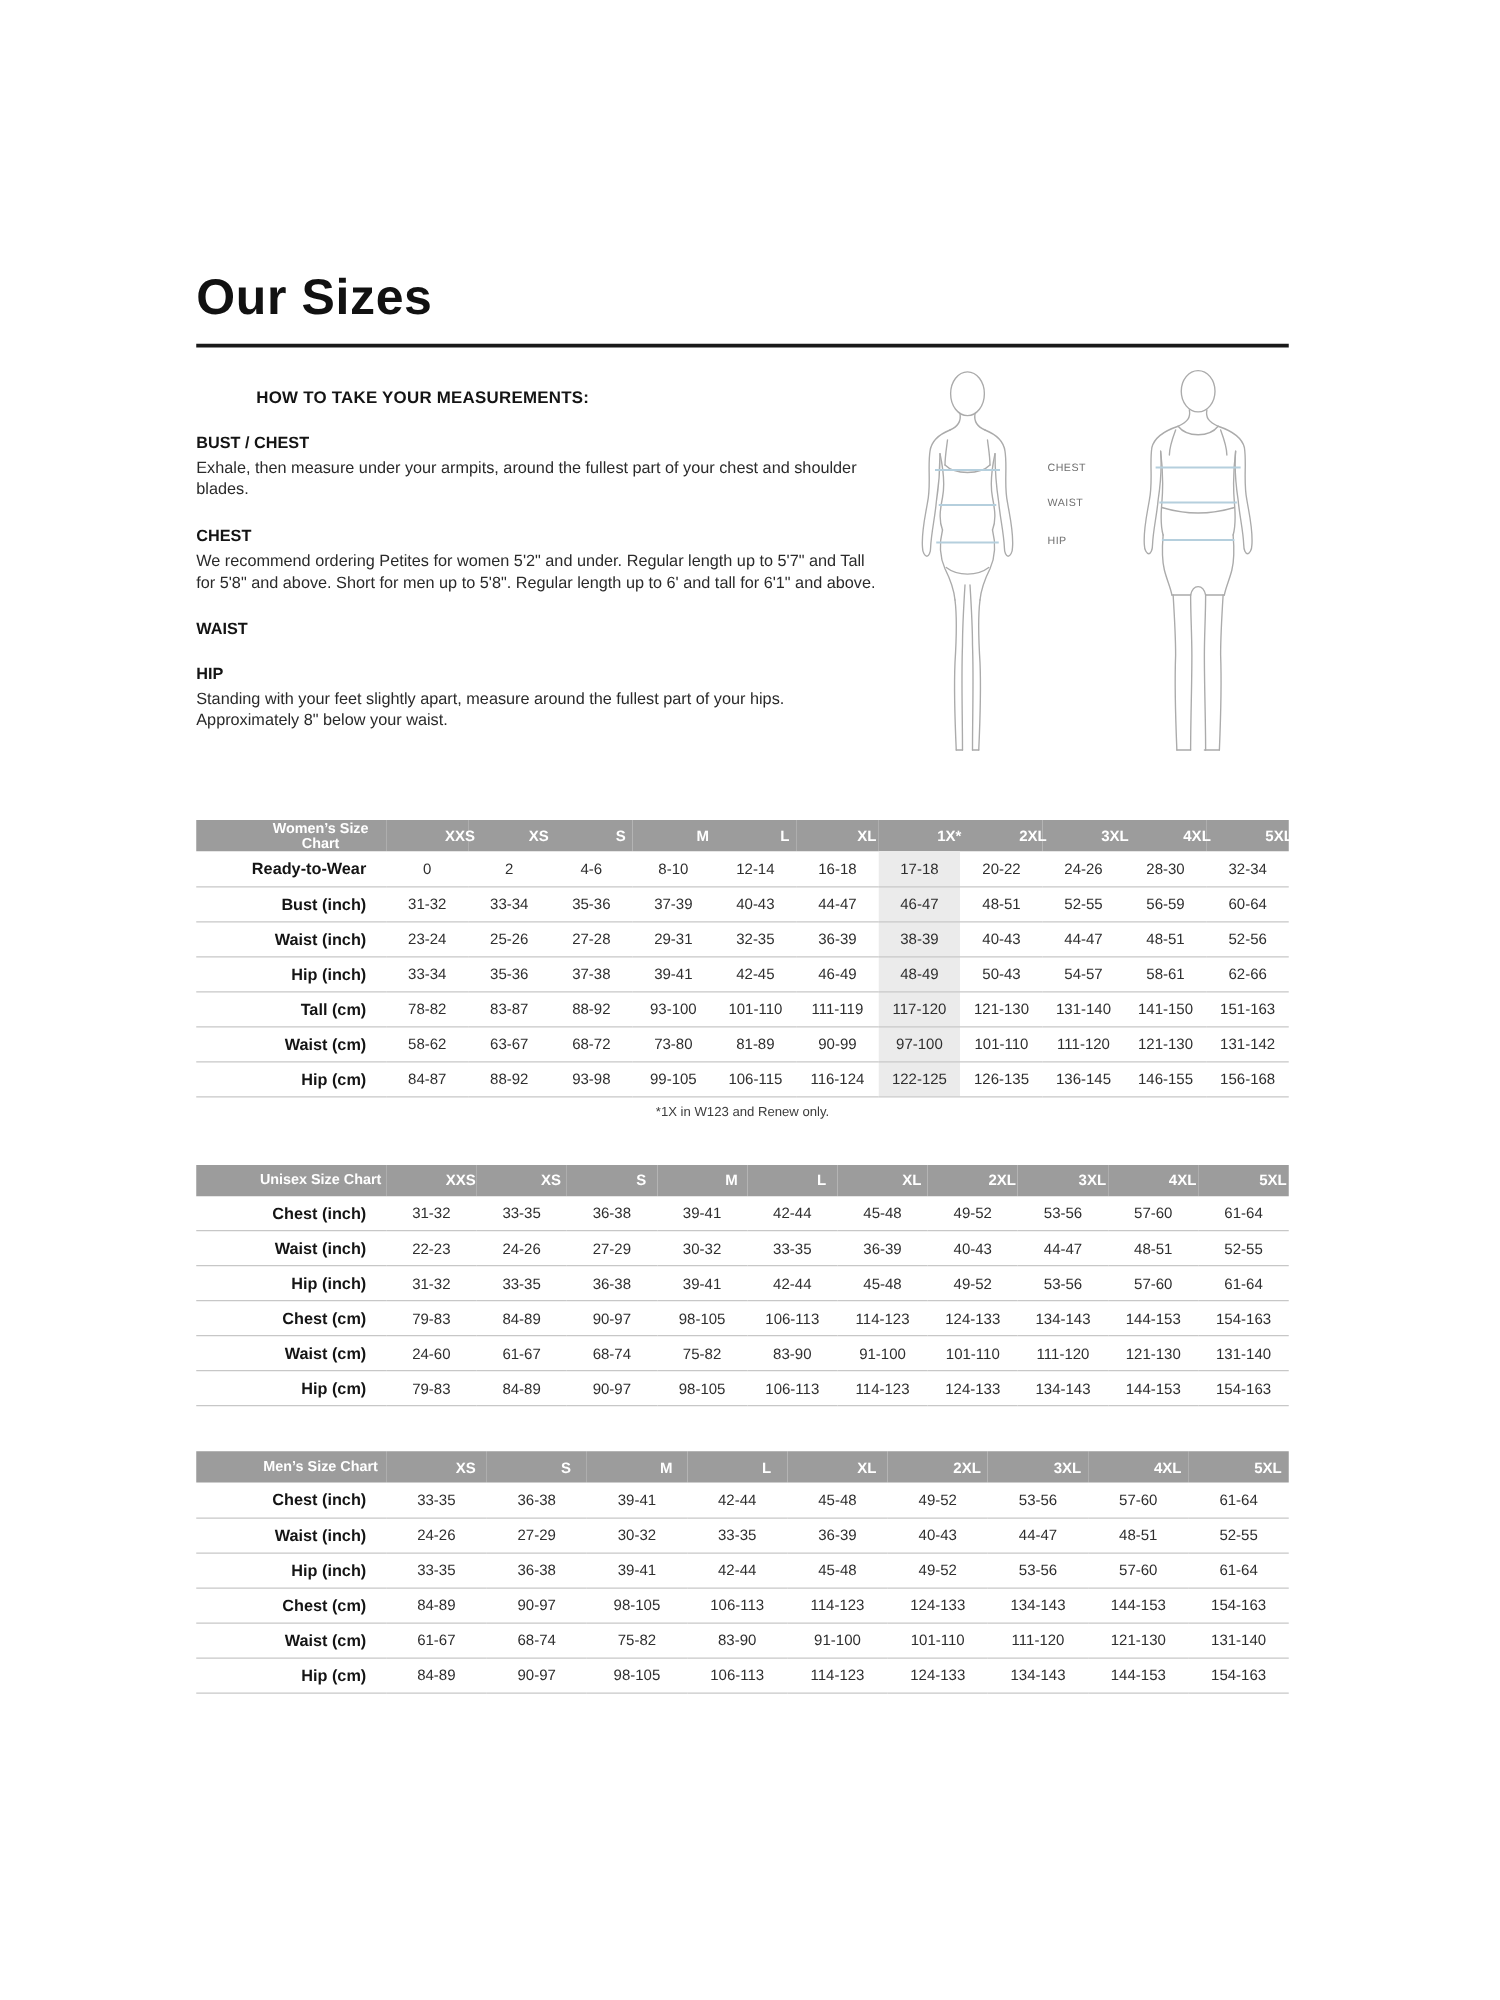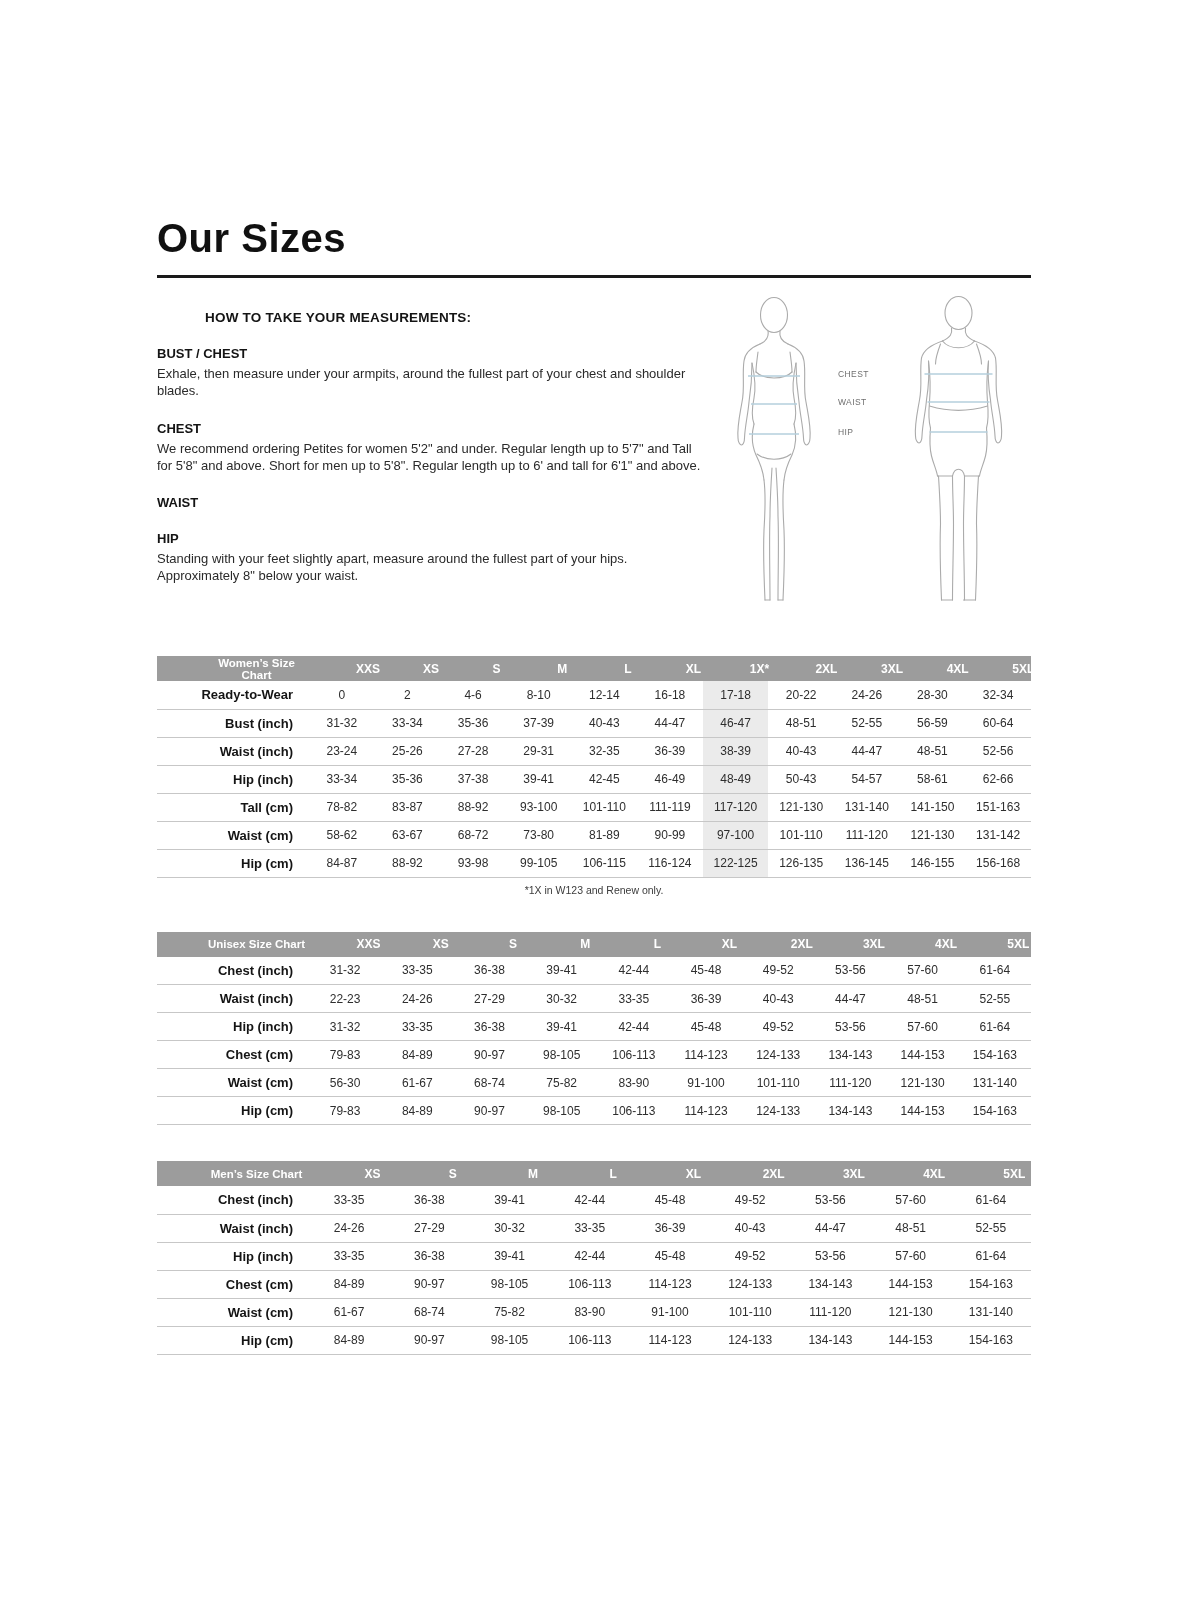--- a/index.html
+++ b/index.html
@@ -353,21 +353,21 @@
               <td>98-105</td>
               <td>106-113</td>
               <td>114-123</td>
               <td>124-133</td>
               <td>134-143</td>
               <td>144-153</td>
               <td>154-163</td>
             </tr>
             <tr>
               <th class="row-label">Waist (cm)</th>
-              <td>56-30</td>
+              <td>24-60</td>
               <td>61-67</td>
               <td>68-74</td>
               <td>75-82</td>
               <td>83-90</td>
               <td>91-100</td>
               <td>101-110</td>
               <td>111-120</td>
               <td>121-130</td>
               <td>131-140</td>
             </tr>

